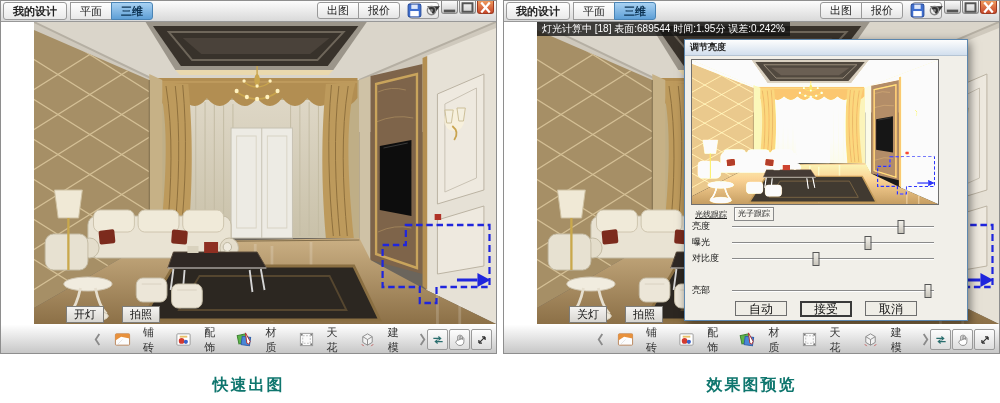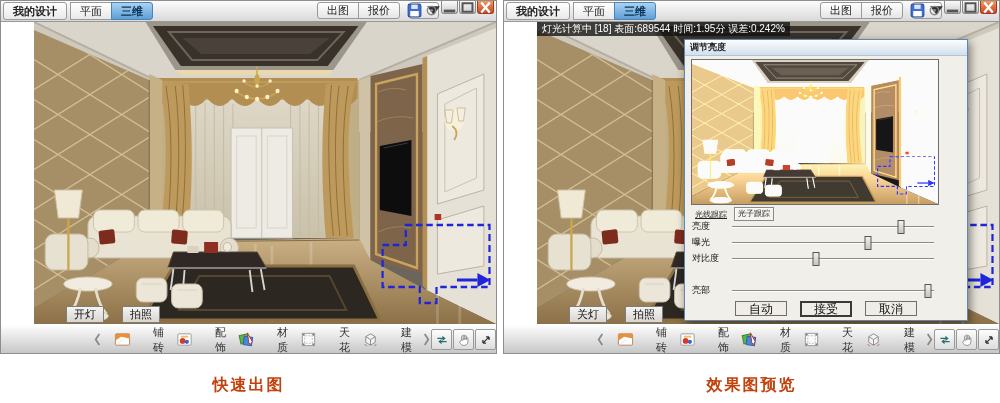--- a/index.html
+++ b/index.html
@@ -44,21 +44,21 @@
              background:linear-gradient(#f5f4f2,#d8d6d1);border:1px solid #7e7d79;}
   .statusbar{position:absolute;left:0;top:0;z-index:4;background:rgba(18,18,18,.78);
              color:#fff;font-size:10px;line-height:14px;padding:0 5px;white-space:nowrap;}
 
   
   .bottombar{position:relative;height:31px;border-top:1px solid #ffffff;box-sizing:border-box;
              background:linear-gradient(#fefefe,#c5c5c5);border-bottom:1px solid #7d7d7d;
              display:flex;align-items:center;}
   .chev{margin-left:10px;display:inline-flex;} .chev.firstchev{margin-left:92px;}
   .chev svg{width:9px;height:15px;}
-  .tool{display:flex;align-items:center;gap:22px;margin-left:12px;}
+  .tool{display:flex;align-items:center;gap:12px;margin-left:12px;}
   .tlabel{font-size:11px;color:#333;}
   .icn{display:inline-flex;} .icn svg{width:17px;height:17px;}
   .util-group{margin-left:auto;margin-right:4px;display:flex;gap:1px;}
   .util-btn{width:19px;height:19px;border:1px solid #9a9a9a;border-radius:2px;
             background:linear-gradient(#fdfdfd,#dddddd);display:flex;align-items:center;justify-content:center;}
   .util-btn svg{width:14px;height:14px;}
 
   
   .dialog{position:absolute;left:147px;top:17px;width:284px;height:282px;z-index:6;
           background:#f1efe9;border:1px solid #5d87ae;box-sizing:border-box;
@@ -80,21 +80,21 @@
                    background:#8a8a8a;box-shadow:0 1px 0 #ffffff;}
   .s-thumb{position:absolute;top:1px;width:5px;height:12px;border:1px solid #555;
            background:linear-gradient(#f3f1eb,#c8c4ba);transform:translateX(-50%);}
   .dlg-buttons{position:absolute;left:0;right:0;top:261px;display:flex;justify-content:center;gap:13px;}
   .dlg-btn{width:52px;height:15px;font-size:12px;line-height:12px;color:#111;padding:0;
            background:#efede6;border:1px solid #6e6e6e;font-family:inherit;}
   .dlg-btn.default{border:2px solid #3a3a3a;height:16px;}
 
   
   .caption{position:absolute;top:375px;width:497px;text-align:center;font-size:16px;
-           font-weight:bold;color:#c2410c;letter-spacing:2px;}
+           font-weight:bold;color:#0f766e;letter-spacing:2px;}
   #capL{left:0;} #capR{left:503px;}
 </style>
 </head>
 <body>
 
 <div class="app-window" id="winL">
   <div class="topbar">
     <div class="toptabs">
       <div class="tab first">我的设计</div>
       <div class="tab">平面</div>

